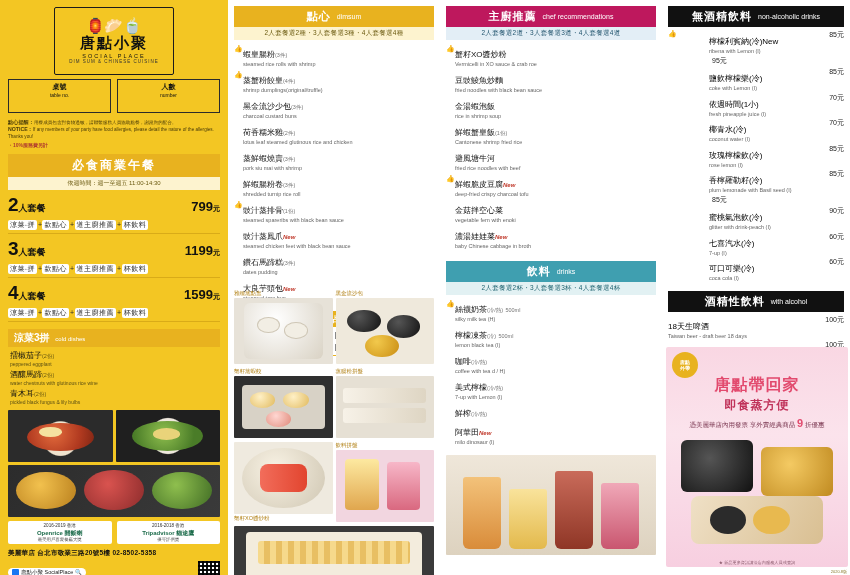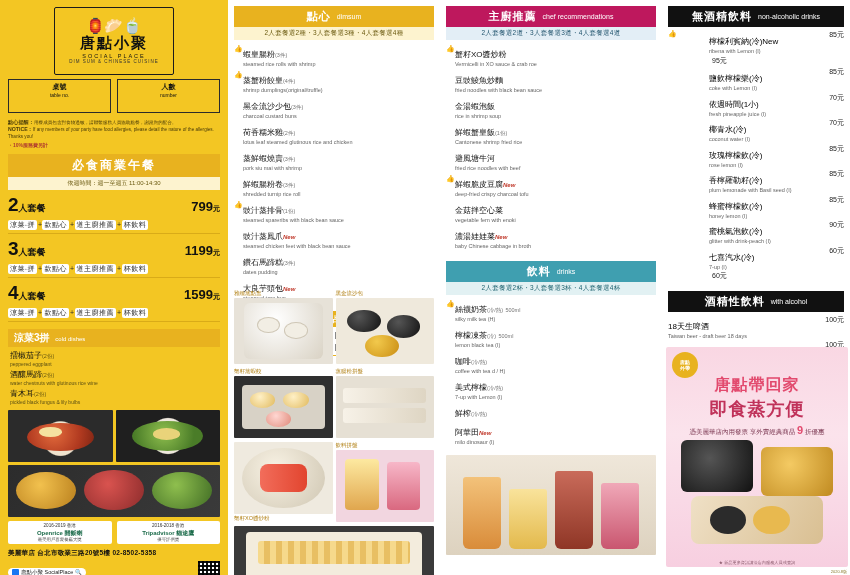--- a/index.html
+++ b/index.html
@@ -151,21 +151,21 @@
     position:absolute; left:666px; top:347px; width:182px; height:220px;
     background:linear-gradient(180deg,#f9d7e3 0%,#fbe3ec 40%,#f7cfe0 100%);
     border-radius:2px; overflow:hidden;
   }
   .promo-badge {
     position:absolute; left:6px; top:5px; width:26px; height:26px; border-radius:50%;
     background:#e8b21f; color:#fff; font-size:5px; display:flex; align-items:center;
     justify-content:center; text-align:center; line-height:6px; font-weight:bold;
   }
   .promo-t1 { text-align:center; font-size:16px; font-weight:bold; color:#e24a6e; margin-top:28px; letter-spacing:1px; }
-  .promo-t2 { text-align:center; font-size:18px; font-weight:bold; color:#c0325a; letter-spacing:1px; margin-top:1px; }
+  .promo-t2 { text-align:center; font-size:12px; font-weight:bold; color:#c0325a; letter-spacing:1px; margin-top:1px; }
   .promo-t3 { text-align:center; font-size:6.5px; color:#7a3650; margin-top:3px; }
   .promo-t3 .big { color:#e24a6e; font-size:11px; font-weight:bold; }
   .promo-img { position:absolute; left:0; right:0; bottom:14px; height:118px; }
   .promo-foot { position:absolute; left:0; right:0; bottom:2px; text-align:center; font-size:4.2px; color:#8a5a6c; }
 
   .tiny-right { position:absolute; right:3px; bottom:1px; font-size:4px; color:#8a7a2a; }
 </style>
 </head>
 <body>
 
@@ -573,35 +573,35 @@
           <span class="txt"><span class="zh" style="font-size:8px"><span>玫瑰檸檬飲</span><span class="pc">(冷)</span></span><span class="en" style="display:block;font-size:5.5px;color:#666">rose lemon (I)</span></span>
           <span class="price-col">85元</span>
         </div>
       <div class="drink-row">
           <span class="emoji" style="font-size:7px;width:9px"></span>
           <span class="txt"><span class="zh" style="font-size:8px"><span>香檸羅勒籽</span><span class="pc">(冷)</span></span><span class="en" style="display:block;font-size:5.5px;color:#666">plum lemonade with Basil seed (I)</span></span>
           <span class="price-col">85元</span>
         </div>
       <div class="drink-row">
           <span class="emoji" style="font-size:7px;width:9px"></span>
-          <span class="txt"><span class="zh" style="font-size:8px"><span>蜂蜜檸檬飲</span><span class="pc">(冷)</span></span><span class="en" style="display:block;font-size:5.5px;color:#666">honey lemon (I)</span></span>
           <span class="price-col">85元</span>
         </div>
       <div class="drink-row">
           <span class="emoji" style="font-size:7px;width:9px"></span>
           <span class="txt"><span class="zh" style="font-size:8px"><span>蜜桃氣泡飲</span><span class="pc">(冷)</span></span><span class="en" style="display:block;font-size:5.5px;color:#666">glitter with drink-peach (I)</span></span>
           <span class="price-col">90元</span>
         </div>
       <div class="drink-row">
           <span class="emoji" style="font-size:7px;width:9px"></span>
           <span class="txt"><span class="zh" style="font-size:8px"><span>七喜汽水</span><span class="pc">(冷)</span></span><span class="en" style="display:block;font-size:5.5px;color:#666">7-up (I)</span></span>
           <span class="price-col">60元</span>
         </div>
       <div class="drink-row">
           <span class="emoji" style="font-size:7px;width:9px"></span>
+          <span class="txt"><span class="zh" style="font-size:8px"><span>可口可樂</span><span class="pc">(冷)</span></span><span class="en" style="display:block;font-size:5.5px;color:#666">coca cola (I)</span></span>
           <span class="price-col">60元</span>
         </div>
     </div>
 
     <div class="sec-head head-black" style="margin:4px 6px 0 6px">
       <span class="zh">酒精性飲料</span>
       <span class="en">with alcohol</span>
     </div>
     <div class="items">
       <div class="drink-row">

